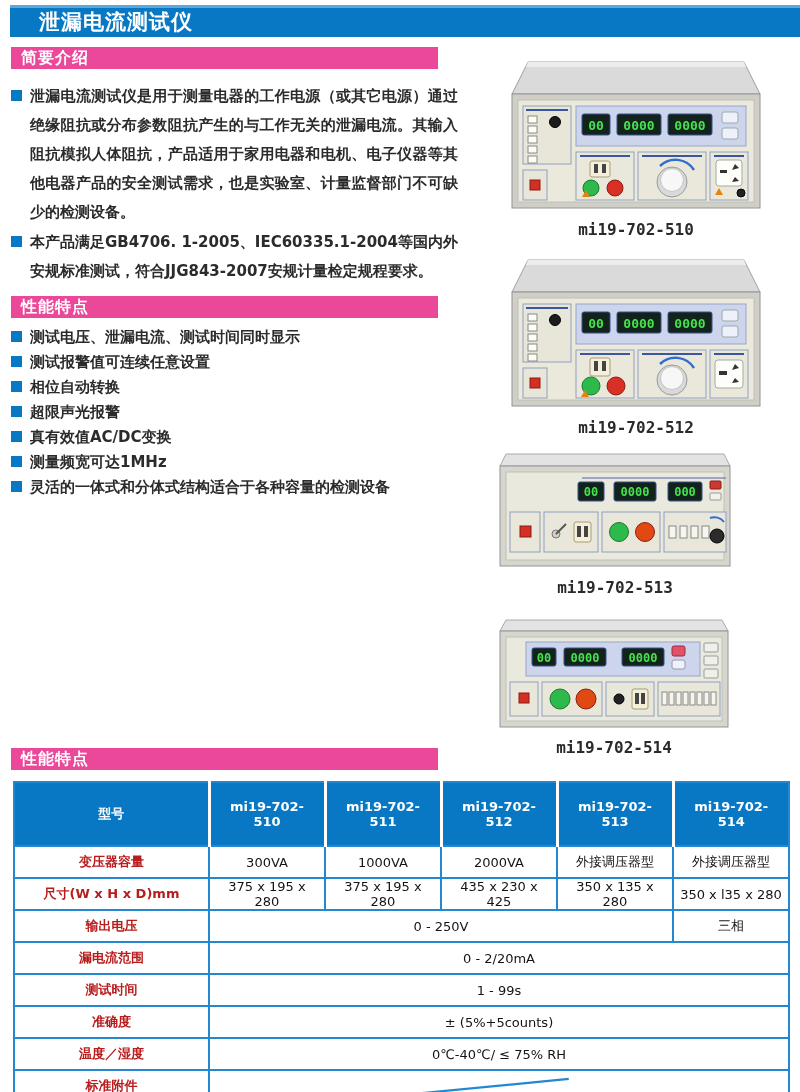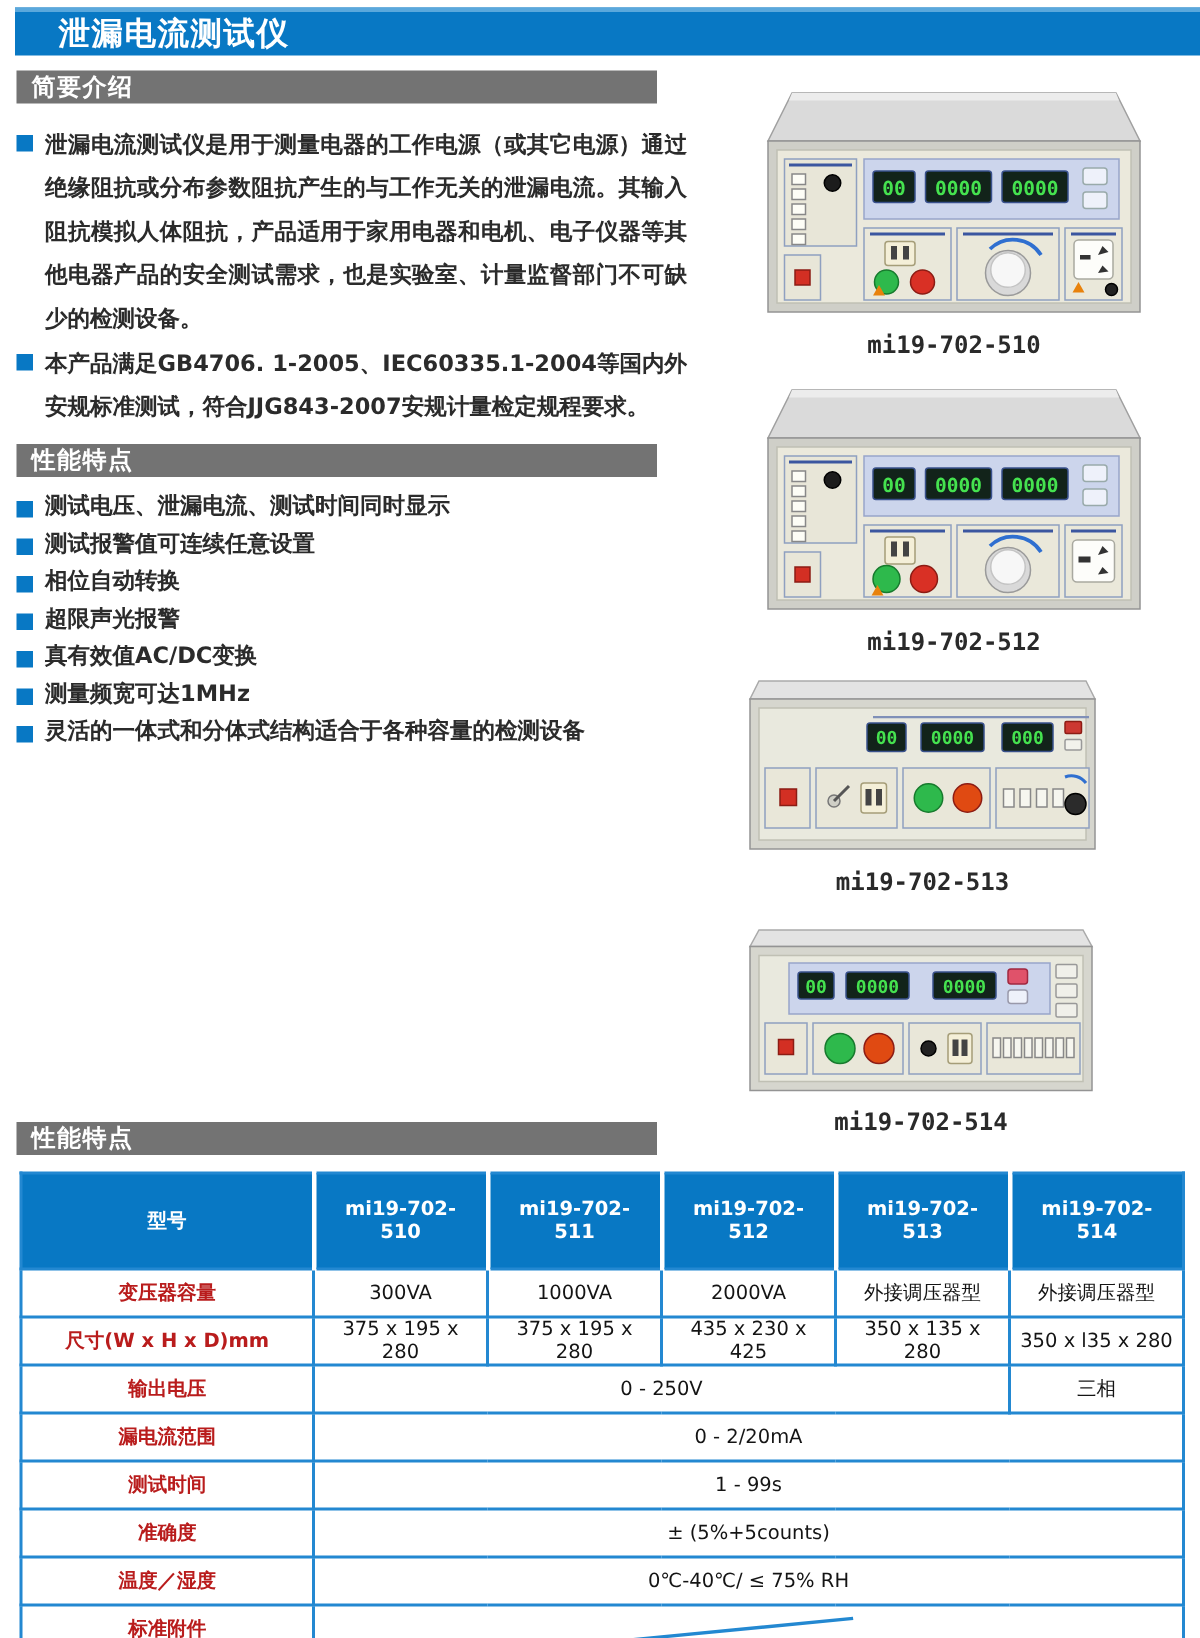--- a/index.html
+++ b/index.html
@@ -11,36 +11,36 @@
   .title-bar{
     position:absolute;left:10px;top:5px;width:776px;height:29px;
     background:#0878c4;border-top:3px solid #5aa8dc;box-sizing:content-box;padding-left:17px;
   }
   .title-bar .title{
     color:#fff;font-size:21px;font-weight:bold;line-height:29px;padding-left:12px;
     letter-spacing:1px;
   }
   
   .section-bar{
-    position:absolute;left:11px;width:427px;height:22px;background:#737373;
+    position:absolute;left:11px;width:427px;height:22px;background:#ec4899;
     color:#fff;font-size:16px;font-weight:bold;line-height:22px;
     padding-left:10px;box-sizing:border-box;letter-spacing:1px;
   }
   #bar-intro{top:47px;}
   #bar-features{top:296px;}
   #bar-specs{top:748px;}
   
   .intro-list{position:absolute;left:11px;top:82px;width:447px;}
   .bullet-para{display:flex;gap:8px;margin:0 0 1px 0;}
   .bullet-para .sq{flex:0 0 11px;width:11px;height:11px;background:#0878c4;margin-top:8px;}
   .bullet-para .txt{
     font-size:15px;font-weight:bold;line-height:29px;text-align:justify;color:#2b2b2b;
   }
   .features-list{position:absolute;left:11px;top:327px;width:447px;}
-  .feature-item{display:flex;gap:8px;align-items:center;margin-bottom:5px;}
+  .feature-item{display:flex;gap:8px;align-items:flex-start;margin-bottom:5px;}
   .feature-item .sq{flex:0 0 11px;width:11px;height:11px;background:#0878c4;margin-top:4px;}
   .feature-item .txt{font-size:15px;font-weight:bold;line-height:20px;color:#2b2b2b;}
   
   .product{position:absolute;text-align:center;}
   #product-510{left:498px;top:60px;width:276px;}
   #product-512{left:498px;top:258px;width:276px;}
   #product-513{left:486px;top:452px;width:258px;}
   #product-514{left:488px;top:618px;width:252px;}
   .product .model{
     margin-top:4px;font-family:"DejaVu Sans Mono","Liberation Mono",monospace;

